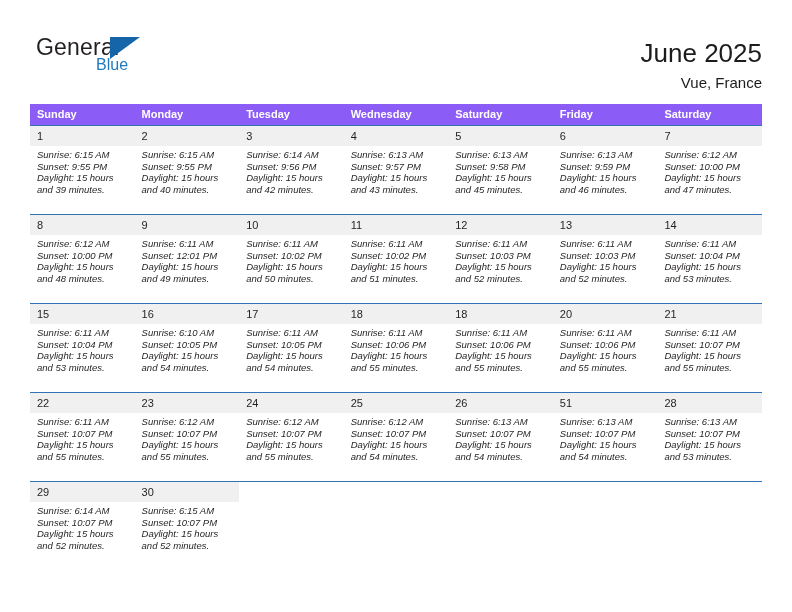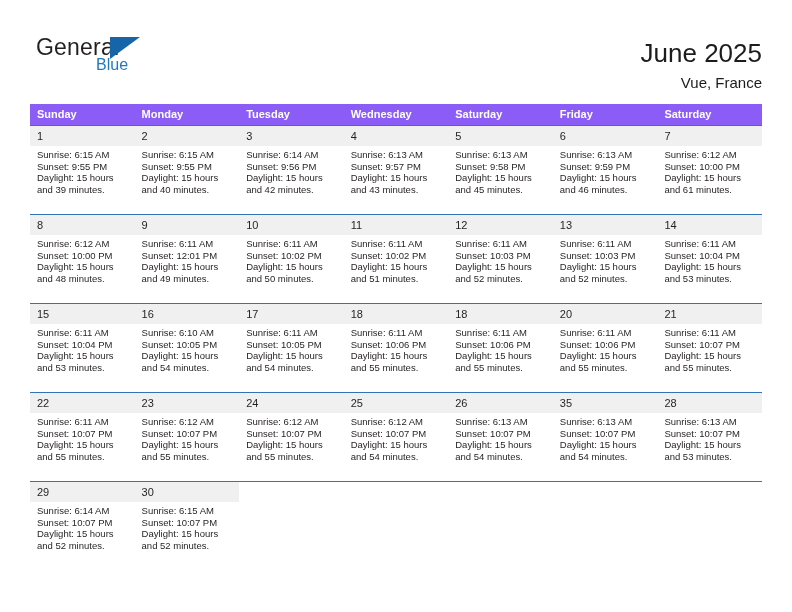--- a/index.html
+++ b/index.html
@@ -126,20 +126,21 @@
     line-height: 12px;
   }
   .daycell.empty .daynum {
     background: #ffffff;
   }
   .details {
     padding: 3px 6px 0 7px;
     font-size: 9.5px;
     line-height: 11.6px;
     color: #231f20;
+    font-style: italic;
   }
   .details div {
     white-space: nowrap;
   }
 </style>
 </head>
 <body>
 
 <div class="page">
 
@@ -239,21 +240,21 @@
               </div>
             </div>
           </td>
         <td>
             <div class="daycell">
               <div class="daynum">7</div>
               <div class="details">
                 <div>Sunrise: 6:12 AM</div>
                 <div>Sunset: 10:00 PM</div>
                 <div>Daylight: 15 hours</div>
-                <div>and 61 minutes.</div>
+                <div>and 47 minutes.</div>
               </div>
             </div>
           </td>
       </tr>
 
       <tr class="week-row">
         <td>
             <div class="daycell">
               <div class="daynum">8</div>
               <div class="details">
@@ -463,21 +464,21 @@
               <div class="details">
                 <div>Sunrise: 6:13 AM</div>
                 <div>Sunset: 10:07 PM</div>
                 <div>Daylight: 15 hours</div>
                 <div>and 54 minutes.</div>
               </div>
             </div>
           </td>
         <td>
             <div class="daycell">
-              <div class="daynum">35</div>
+              <div class="daynum">51</div>
               <div class="details">
                 <div>Sunrise: 6:13 AM</div>
                 <div>Sunset: 10:07 PM</div>
                 <div>Daylight: 15 hours</div>
                 <div>and 54 minutes.</div>
               </div>
             </div>
           </td>
         <td>
             <div class="daycell">

